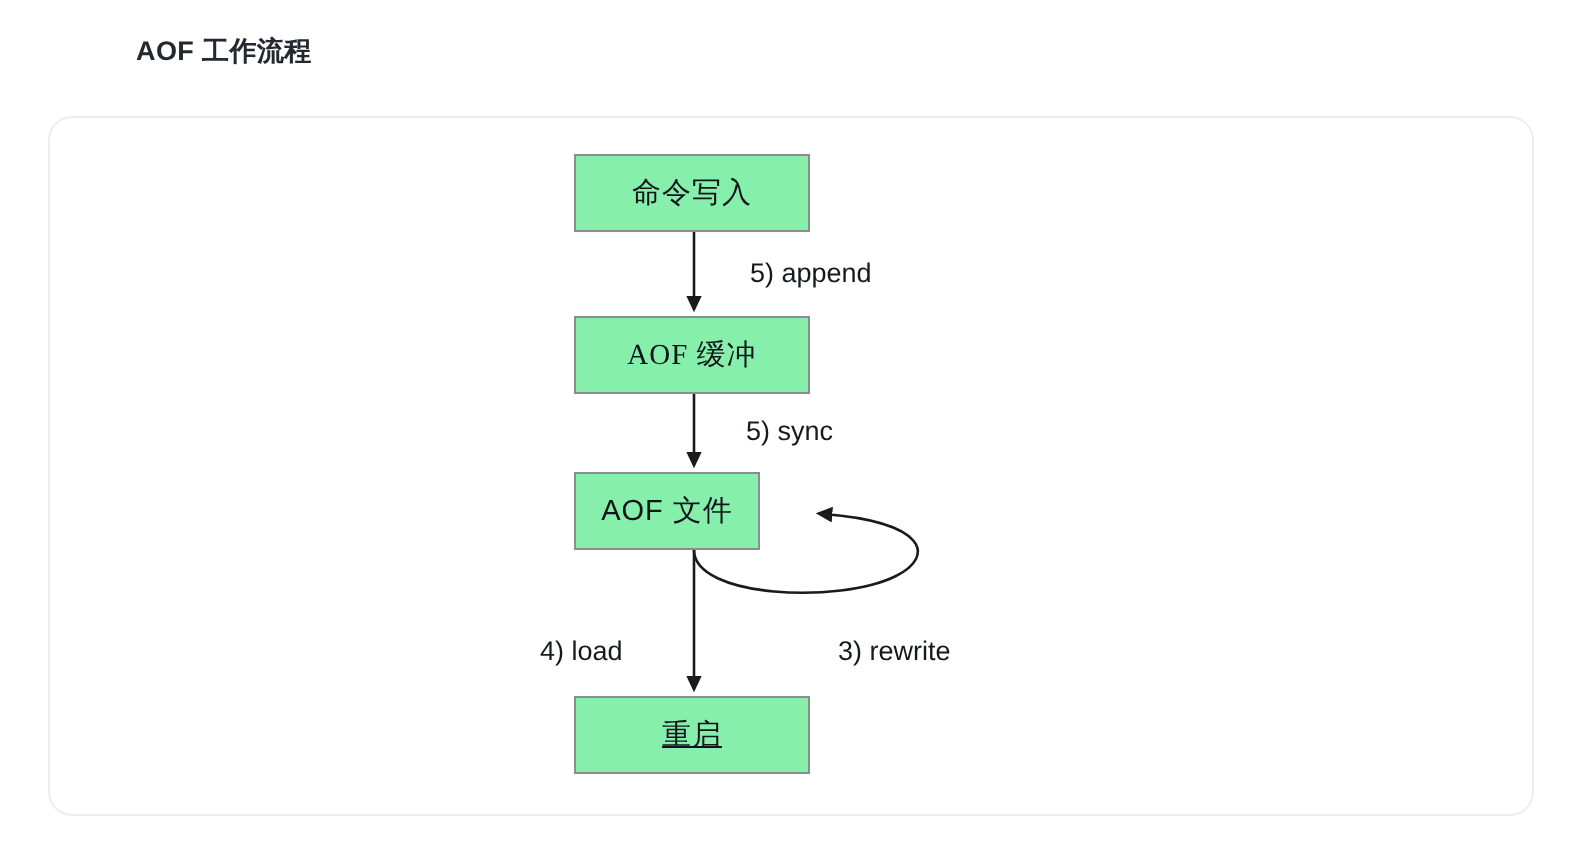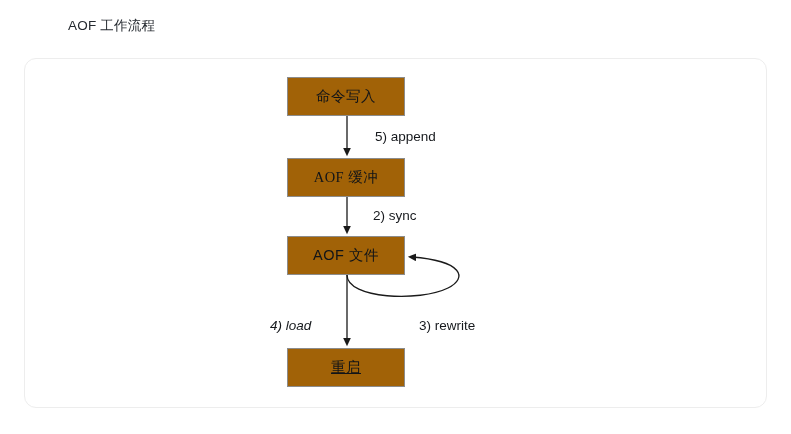--- a/index.html
+++ b/index.html
@@ -13,21 +13,21 @@
     font-family: "Liberation Sans", "DejaVu Sans", sans-serif;
     color: #1f2328;
     position: relative;
     overflow: hidden;
   }
   #page-title {
     position: absolute;
     left: 68px;
     top: 17px;
     font-size: 13.5px;
-    font-weight: normal;
+    font-weight: bold;
     letter-spacing: 0.2px;
     color: #24292f;
     white-space: nowrap;
   }
   #diagram-card {
     position: absolute;
     left: 24px;
     top: 58px;
     width: 743px;
     height: 350px;
@@ -39,44 +39,44 @@
   #diagram-canvas {
     position: absolute;
     left: 0;
     top: 0;
     width: 791px;
     height: 434px;
   }
   .node-box {
     position: absolute;
     border: 1.3px solid #8c8c8c;
-    background: #a16207;
+    background: #86efac;
     box-sizing: border-box;
     display: flex;
     align-items: center;
     justify-content: center;
     font-size: 14.5px;
     color: #111418;
     letter-spacing: 0.5px;
   }
   #node-command-write { left: 287px; top: 77px;  width: 118px; height: 39px; }
   #node-aof-buffer    { left: 287px; top: 158px; width: 118px; height: 39px; font-family: Liberation Serif, serif; }
-  #node-aof-file      { left: 287px; top: 236px; width: 118px; height: 39px; }
+  #node-aof-file      { left: 287px; top: 236px; width: 93px; height: 39px; }
   #node-restart       { left: 287px; top: 348px; width: 118px; height: 39px; text-decoration: underline; }
 
   .edge-label {
     position: absolute;
     font-size: 13.5px;
     color: #16191d;
     white-space: nowrap;
   }
   #label-append  { left: 375px; top: 129px; }
   #label-sync    { left: 373px; top: 208px; }
   #label-rewrite { left: 419px; top: 318px; text-align: center; }
-  #label-load    { left: 270px; top: 318px; font-style: italic; }
+  #label-load    { left: 270px; top: 318px; }
 </style>
 </head>
 <body>
 
 <div id="diagram-card"></div>
 
 <div id="page-title">AOF 工作流程</div>
 
 <svg id="diagram-canvas" viewBox="0 0 791 434" xmlns="http://www.w3.org/2000/svg">
   <defs>
@@ -107,15 +107,15 @@
 
 <div class="node-box" id="node-aof-file">
   <span>AOF 文件</span>
 </div>
 
 <div class="node-box" id="node-restart">
   <span>重启</span>
 </div>
 
 <div class="edge-label" id="label-append">5) append</div>
-<div class="edge-label" id="label-sync">2) sync</div>
+<div class="edge-label" id="label-sync">5) sync</div>
 <div class="edge-label" id="label-rewrite">3) rewrite</div>
 <div class="edge-label" id="label-load">4) load</div>
 
 </body></html>

